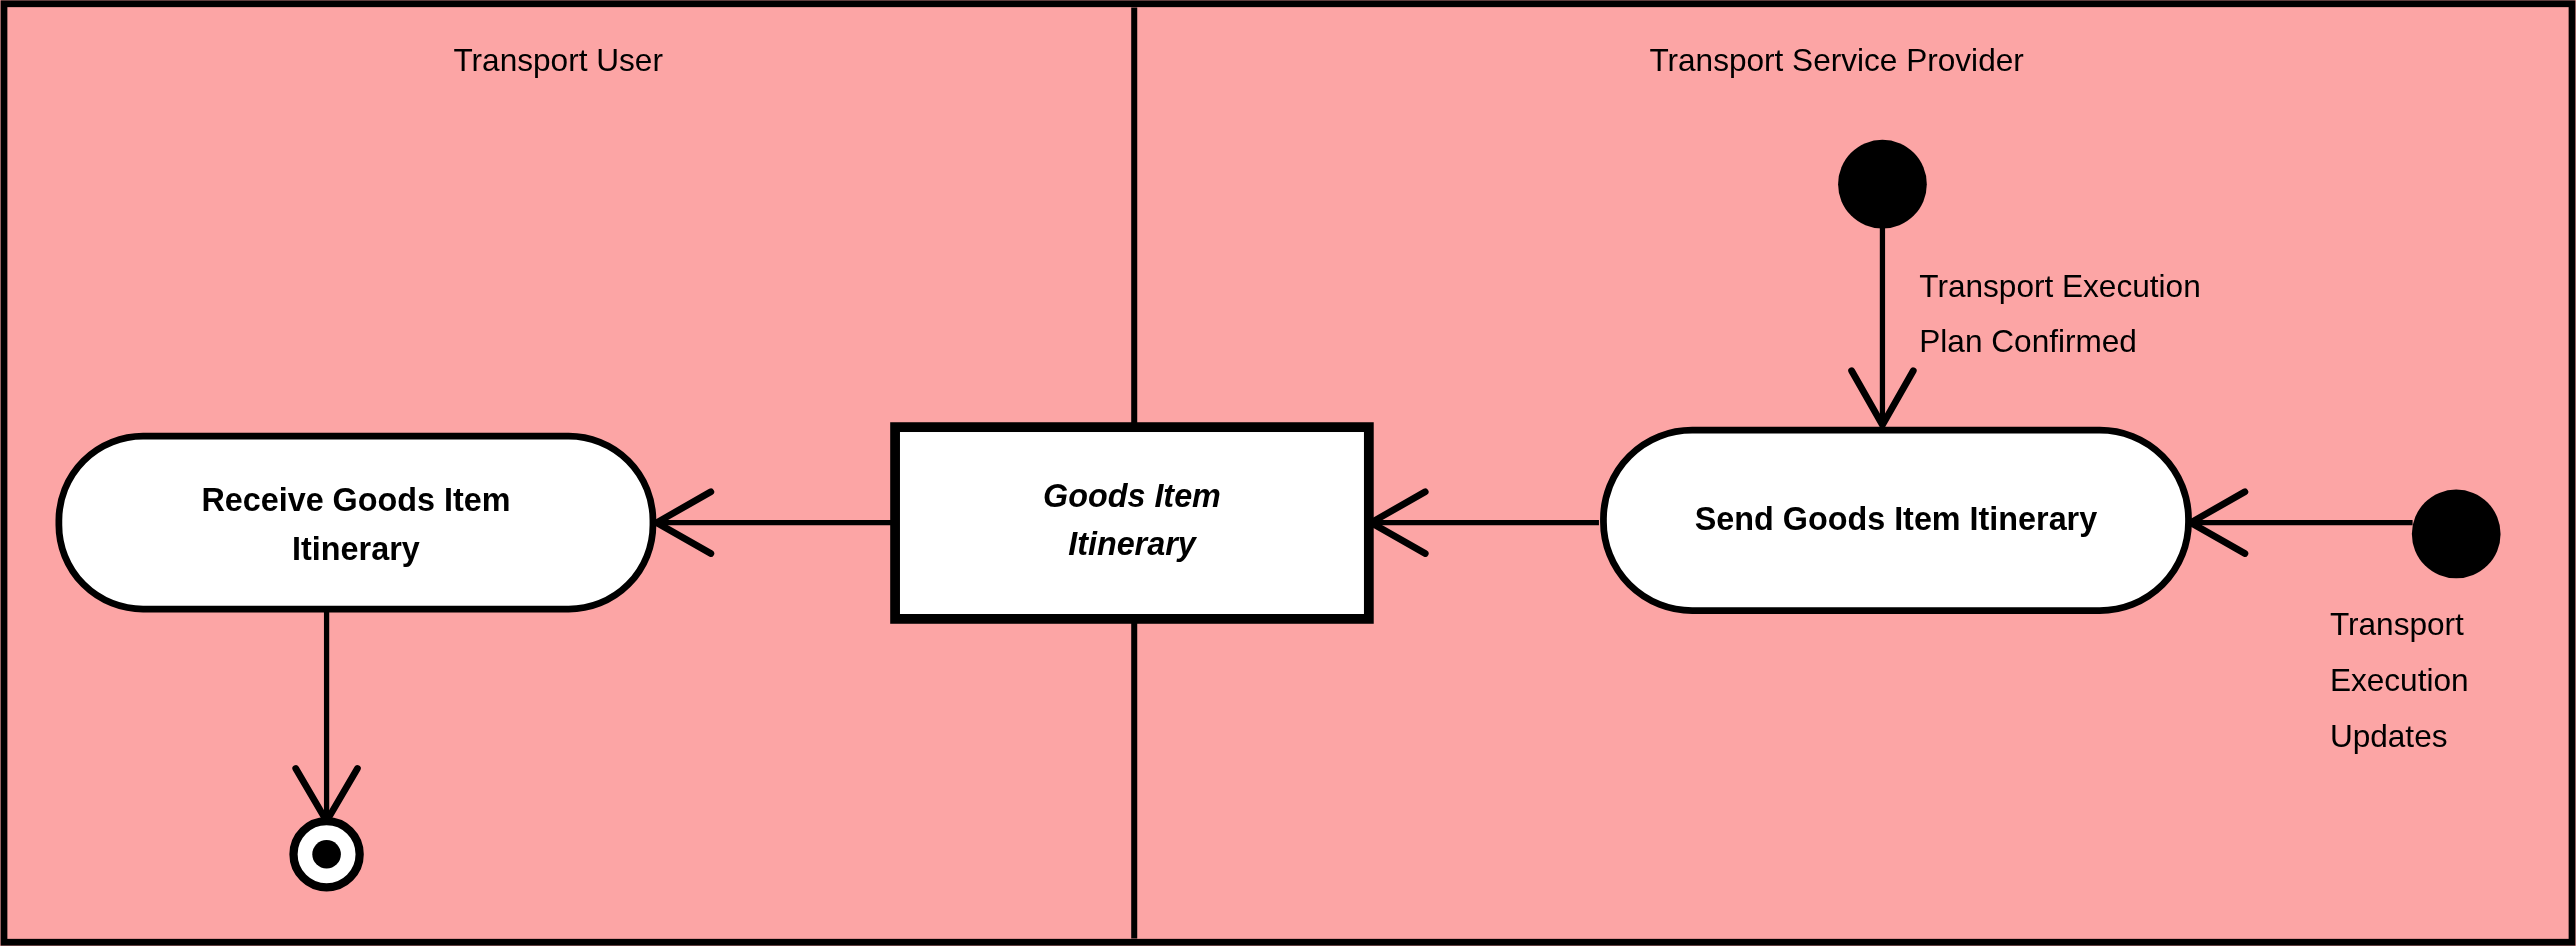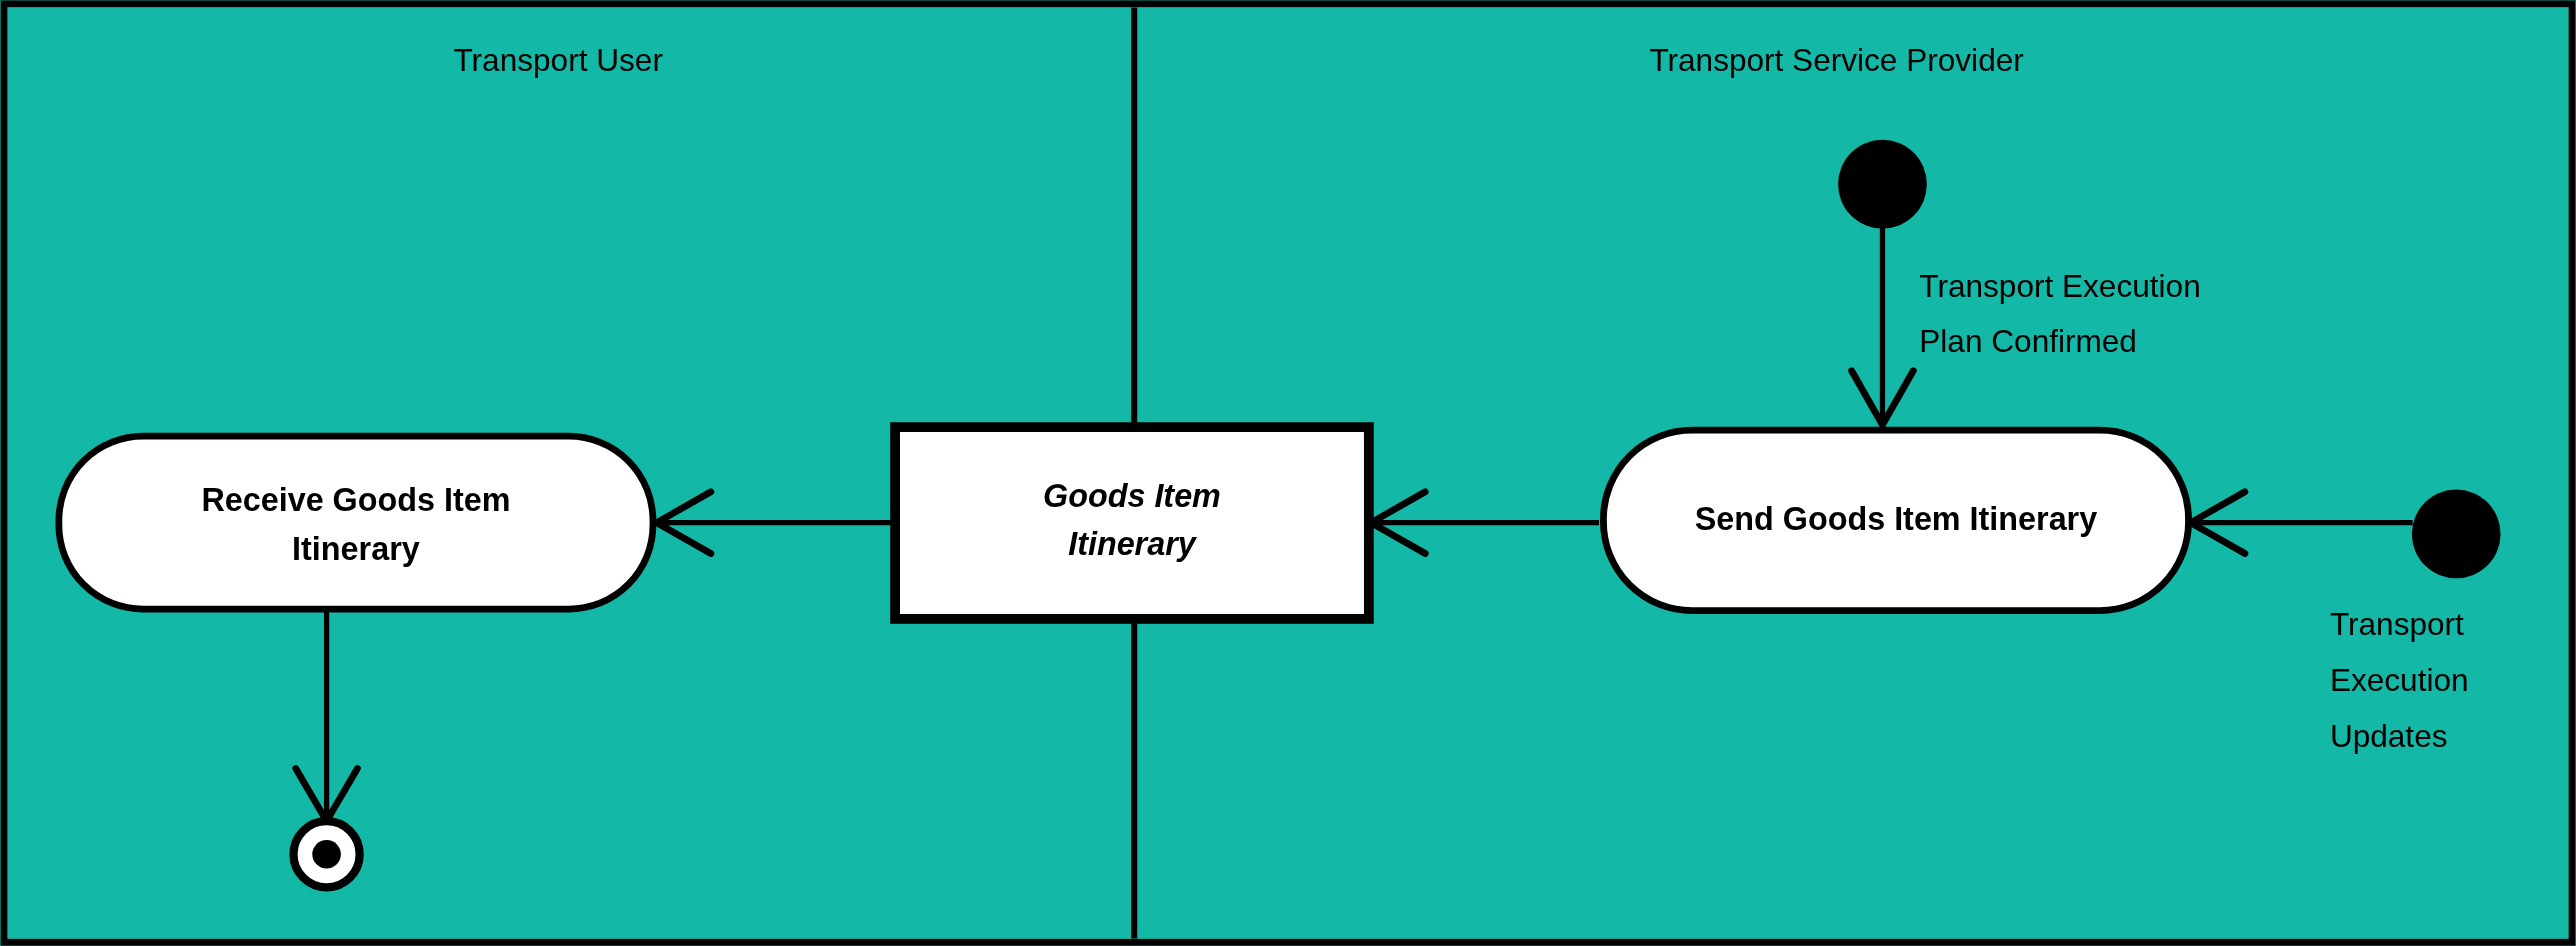--- a/index.html
+++ b/index.html
@@ -8,21 +8,21 @@
     padding: 0;
     background: #ffffff;
   }
   body {
     font-family: "Liberation Sans", sans-serif;
   }
   #diagram-root {
     position: relative;
     width: 2576px;
     height: 946px;
-    background: #14b8a6;
+    background: #fca5a5;
     overflow: hidden;
     text-align: right;
   }
   svg.canvas {
     position: absolute;
     left: 0;
     top: 0;
     width: 2576px;
     height: 946px;
     display: block;

